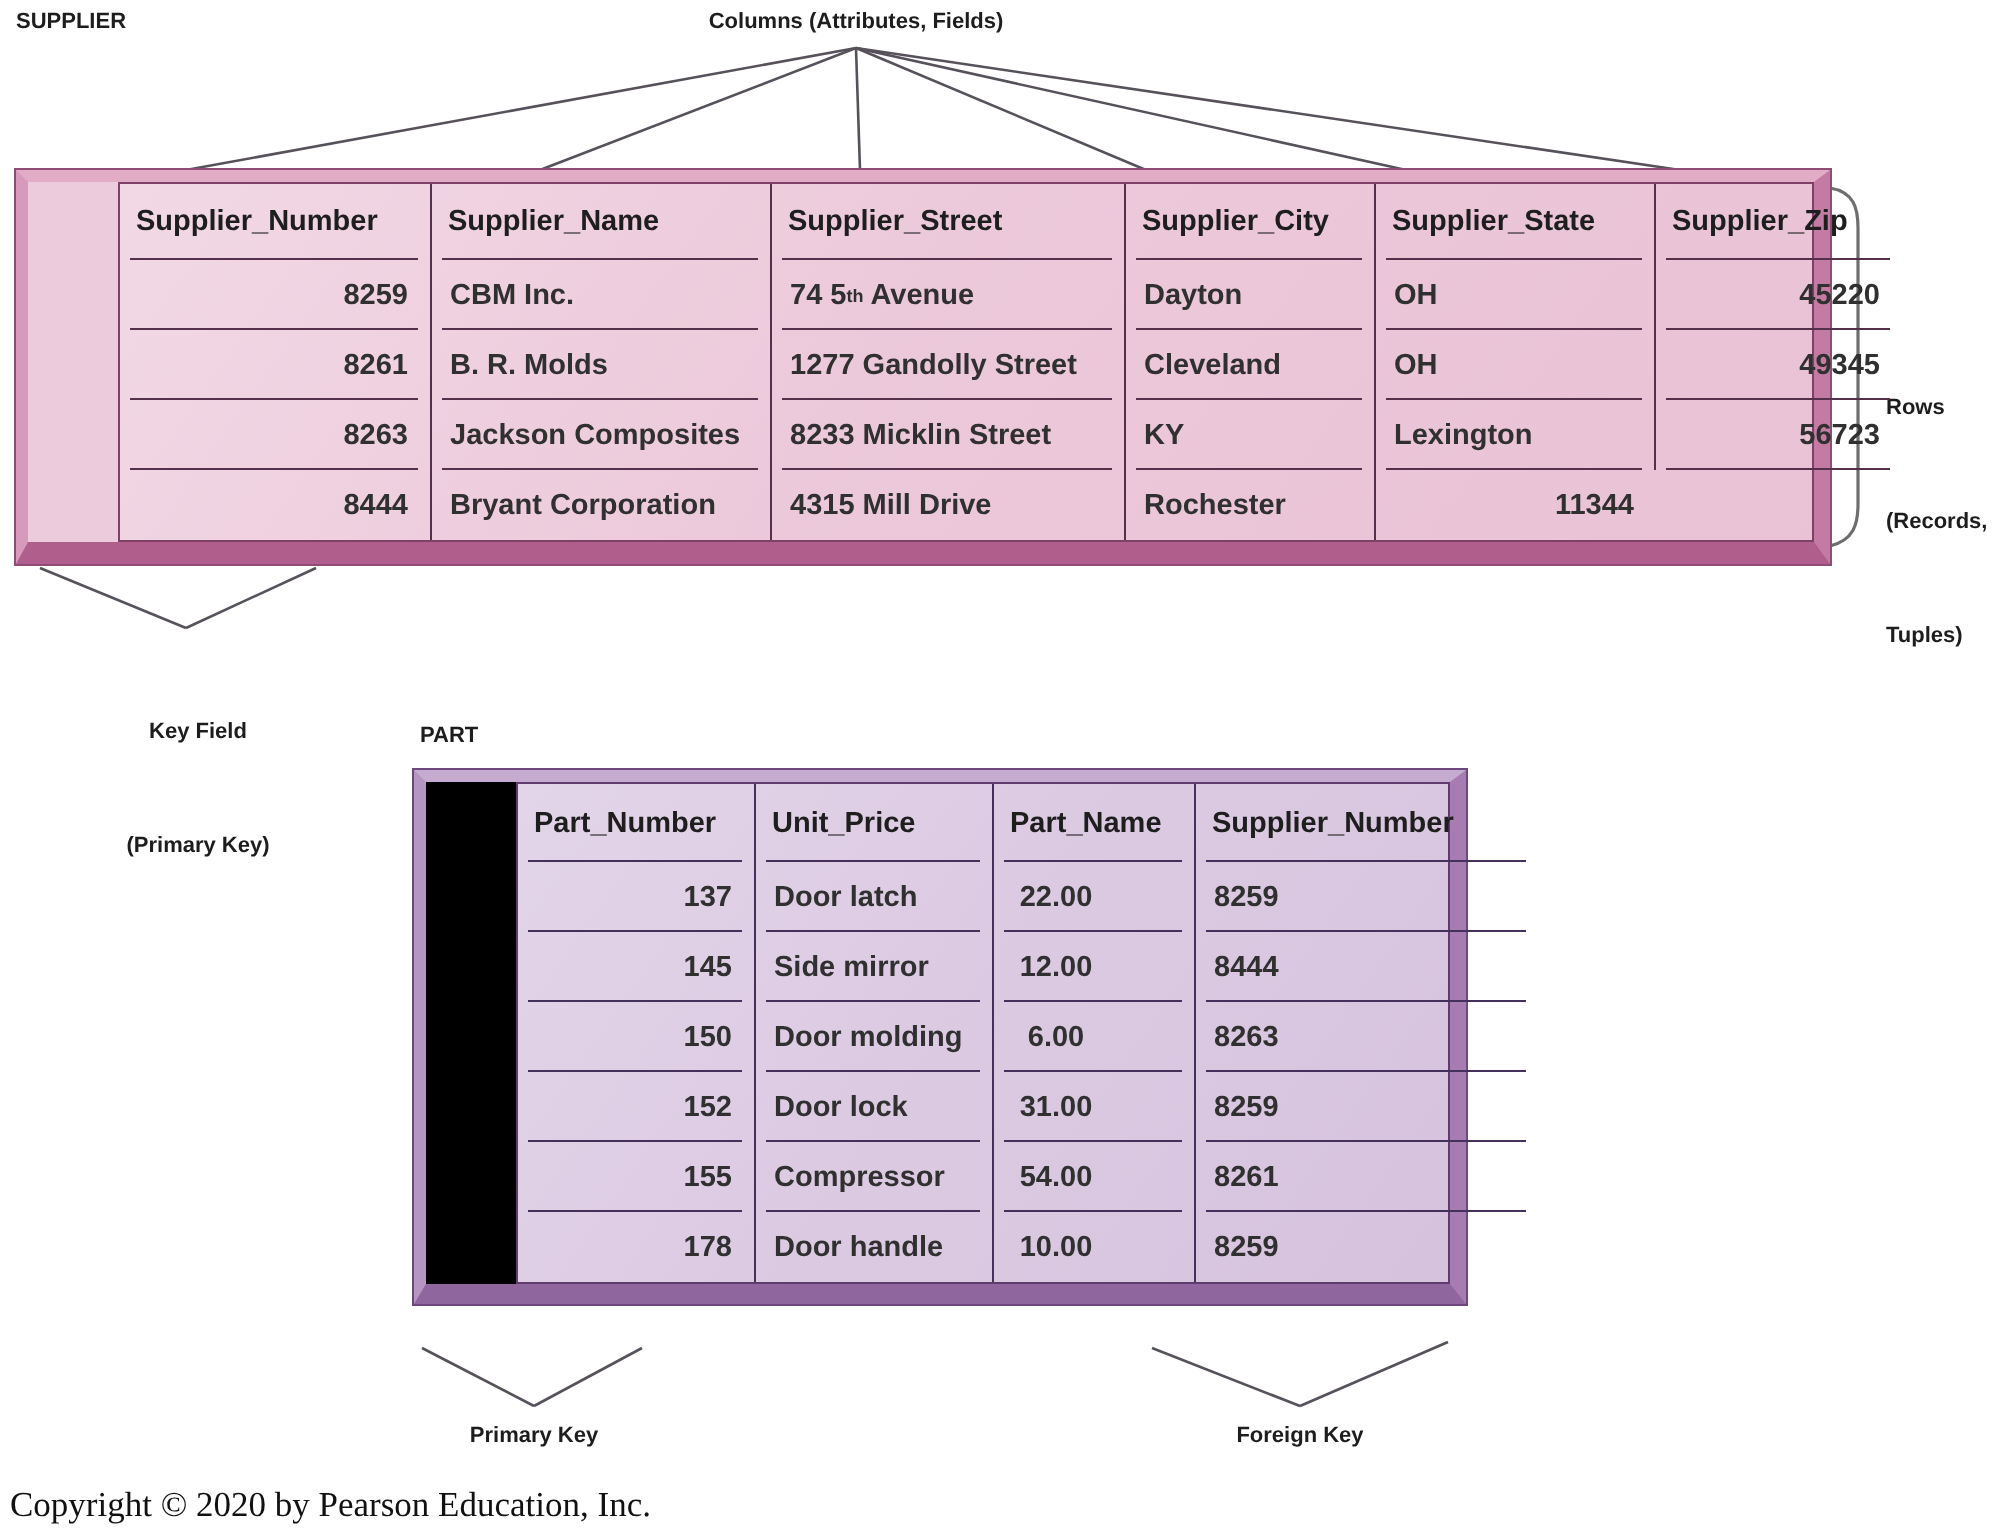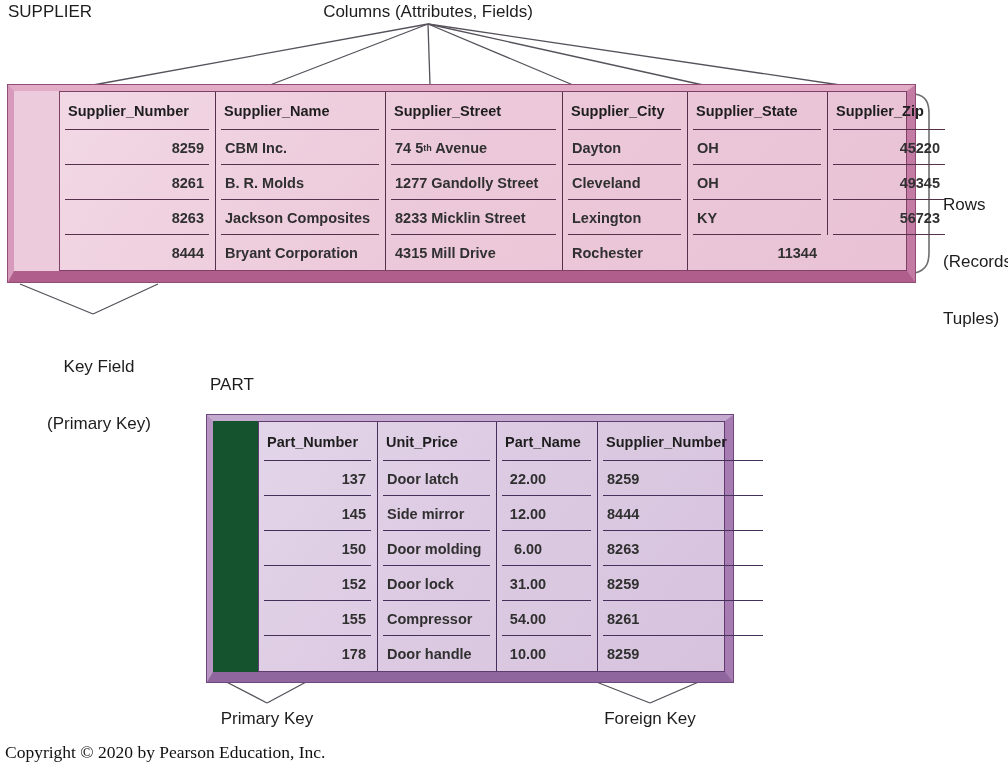--- a/index.html
+++ b/index.html
@@ -1,28 +1,28 @@
 <!DOCTYPE html>
 <html><head>
 <meta charset="utf-8">
 <style>
   html,body{margin:0;padding:0;width:1008px;height:768px;overflow:hidden;background:#ffffff;}
   .canvas{position:relative;width:1008px;height:768px;background:#ffffff;
           font-family:"Liberation Sans",sans-serif;color:#222222;}
-  .lbl{position:absolute;font-weight:normal;font-size:17px;color:#1d1d1d;line-height:19px;white-space:pre;}
+  .lbl{position:absolute;font-weight:bold;font-size:11px;color:#1d1d1d;line-height:19px;white-space:pre;}
   .lbl.center{transform:translateX(-50%);text-align:center;}
   svg.overlay{position:absolute;left:0;top:0;z-index:1;pointer-events:none;}
 
   
   .slab{position:absolute;box-sizing:border-box;z-index:2;padding-left:45px;}
   .slab.sup{left:8px;top:85px;width:907px;height:197px;background:#eccbdc;
             border-top:6px solid #e2abc6;border-left:6px solid #d79abc;
             border-right:8px solid #c37ba4;border-bottom:11px solid #b05f8c;
             box-shadow:0 0 0 1px #8f4d75;}
-  .slab.prt{left:207px;top:415px;width:526px;height:267px;background:#14532d;
+  .slab.prt{left:207px;top:385px;width:526px;height:267px;background:#000000;
             border-top:6px solid #c6abd0;border-left:6px solid #b795c2;
             border-right:8px solid #a67cb2;border-bottom:10px solid #8f679e;
             box-shadow:0 0 0 1px #6e477e;}
   .frame{width:100%;height:100%;box-sizing:border-box;}
   .sup .frame{border:1px solid #7e4066;background:linear-gradient(125deg,#f2d8e5 0%,#ecc9da 45%,#e9c2d5 100%);}
   .prt .frame{border:1px solid #5f3b6e;background:linear-gradient(125deg,#e3d5e9 0%,#dccae2 45%,#d6c2dd 100%);}
 
   .grid{display:grid;width:100%;height:100%;}
   .sup .grid{grid-template-columns:156px 170px 177px 125px 140px 123px;
              grid-template-rows:38px repeat(4,35px);}
@@ -78,21 +78,21 @@
     <div>Rows</div>
     <div>(Records,</div>
     <div>Tuples)</div>
   </div>
 
   <div class="lbl center" style="left:99px;top:319px;">
     <div>Key Field</div>
     <div>(Primary Key)</div>
   </div>
 
-  <div class="lbl" style="left:210px;top:359px;margin-top:16px;">PART</div>
+  <div class="lbl" style="left:210px;top:359px;">PART</div>
 
   <div class="lbl center" style="left:267px;top:709px;">Primary Key</div>
 
   <div class="lbl center" style="left:650px;top:709px;">Foreign Key</div>
 
   <div class="slab sup">
     <div class="frame">
       <div class="grid">
         <div class="cell h">Supplier_Number</div>
         <div class="cell h">Supplier_Name</div>
@@ -111,22 +111,22 @@
         <div class="cell num">8261</div>
         <div class="cell txt">B. R. Molds</div>
         <div class="cell txt">1277 Gandolly Street</div>
         <div class="cell txt">Cleveland</div>
         <div class="cell txt">OH</div>
         <div class="cell num lastcol">49345</div>
 
         <div class="cell num">8263</div>
         <div class="cell txt">Jackson Composites</div>
         <div class="cell txt">8233 Micklin Street</div>
+        <div class="cell txt">KY</div>
         <div class="cell txt">Lexington</div>
-        <div class="cell txt">KY</div>
         <div class="cell num lastcol">56723</div>
 
         <div class="cell num lastrow">8444</div>
         <div class="cell txt lastrow">Bryant Corporation</div>
         <div class="cell txt lastrow">4315 Mill Drive</div>
         <div class="cell txt lastrow">Rochester</div>
         <div class="cell num lastcol lastrow">11344</div>
       </div>
     </div>
   </div>

